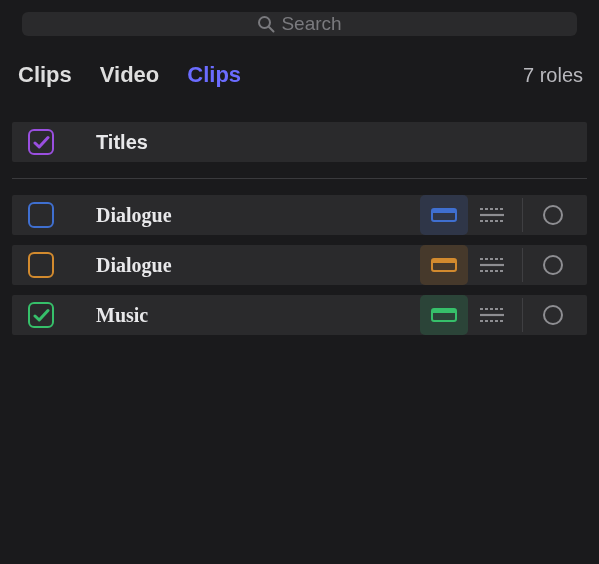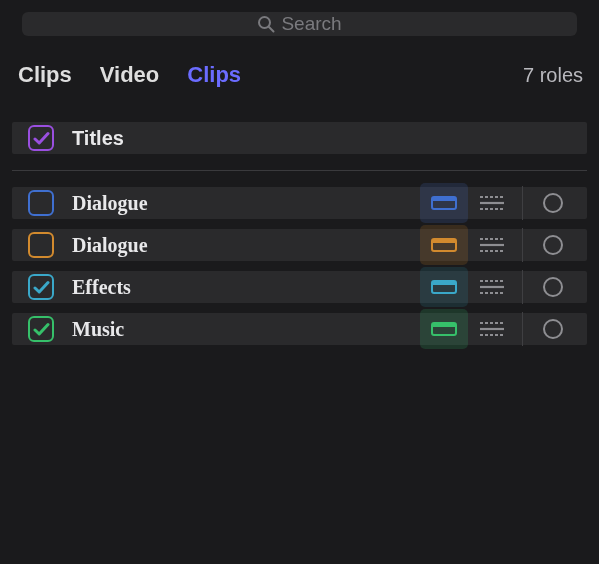--- a/index.html
+++ b/index.html
@@ -45,24 +45,25 @@
   }
   .list {
     padding: 10px 12px 24px 12px;
     display: flex;
     flex-direction: column;
     gap: 10px;
   }
   .row {
     display: flex;
     align-items: center;
-    height: 32px;
+    height: 40px;
     background: #2a2a2c;
     border-radius: 2px;
     padding: 0 10px 0 16px;
+    gap: 24px;
   }
   .checkbox {
     width: 26px;
     height: 26px;
     border-radius: 6px;
     border: 2.5px solid;
     display: flex;
     align-items: center;
     justify-content: center;
     margin-right: 18px;
@@ -202,47 +203,20 @@
       <line x1="1" y1="15" x2="25" y2="15" stroke="#8e8e92" stroke-width="2" stroke-dasharray="3 2"></line>
     </svg>
   </div>
       <div class="vdiv"></div>
       <div class="btn">
             <div class="circle"></div>
           </div>
     </div>
   </div>
       <div class="row">
-    <div class="checkbox" style="border-color:#3aa8c9">
-    <svg width="17" height="15" viewBox="0 0 17 15">
-            <path d="M2 8 L6.2 12 L15 2.5" fill="none" stroke="#3aa8c9" stroke-width="3" stroke-linecap="round" stroke-linejoin="round"></path>
-          </svg>
-  </div>
-    <span class="label">Effects</span>
-    <div class="controls">
-      <div class="btn bg-tint-cyan">
-    <svg width="26" height="18" viewBox="0 0 26 18">
-      <rect x="1" y="3" width="24" height="12" rx="2" fill="none" stroke="#3aa8c9" stroke-width="2"></rect>
-      <rect x="1" y="3" width="24" height="4" fill="#3aa8c9"></rect>
-    </svg>
-  </div>
-      <div class="btn">
-    <svg width="26" height="18" viewBox="0 0 26 18">
-      <line x1="1" y1="3" x2="25" y2="3" stroke="#8e8e92" stroke-width="2" stroke-dasharray="3 2"></line>
-      <line x1="1" y1="9" x2="25" y2="9" stroke="#8e8e92" stroke-width="2.2"></line>
-      <line x1="1" y1="15" x2="25" y2="15" stroke="#8e8e92" stroke-width="2" stroke-dasharray="3 2"></line>
-    </svg>
-  </div>
-      <div class="vdiv"></div>
-      <div class="btn">
-            <div class="circle"></div>
-          </div>
-    </div>
-  </div>
-      <div class="row">
     <div class="checkbox" style="border-color:#36c06a">
     <svg width="17" height="15" viewBox="0 0 17 15">
             <path d="M2 8 L6.2 12 L15 2.5" fill="none" stroke="#36c06a" stroke-width="3" stroke-linecap="round" stroke-linejoin="round"></path>
           </svg>
   </div>
     <span class="label">Music</span>
     <div class="controls">
       <div class="btn bg-tint-green">
     <svg width="26" height="18" viewBox="0 0 26 18">
       <rect x="1" y="3" width="24" height="12" rx="2" fill="none" stroke="#36c06a" stroke-width="2"></rect>

